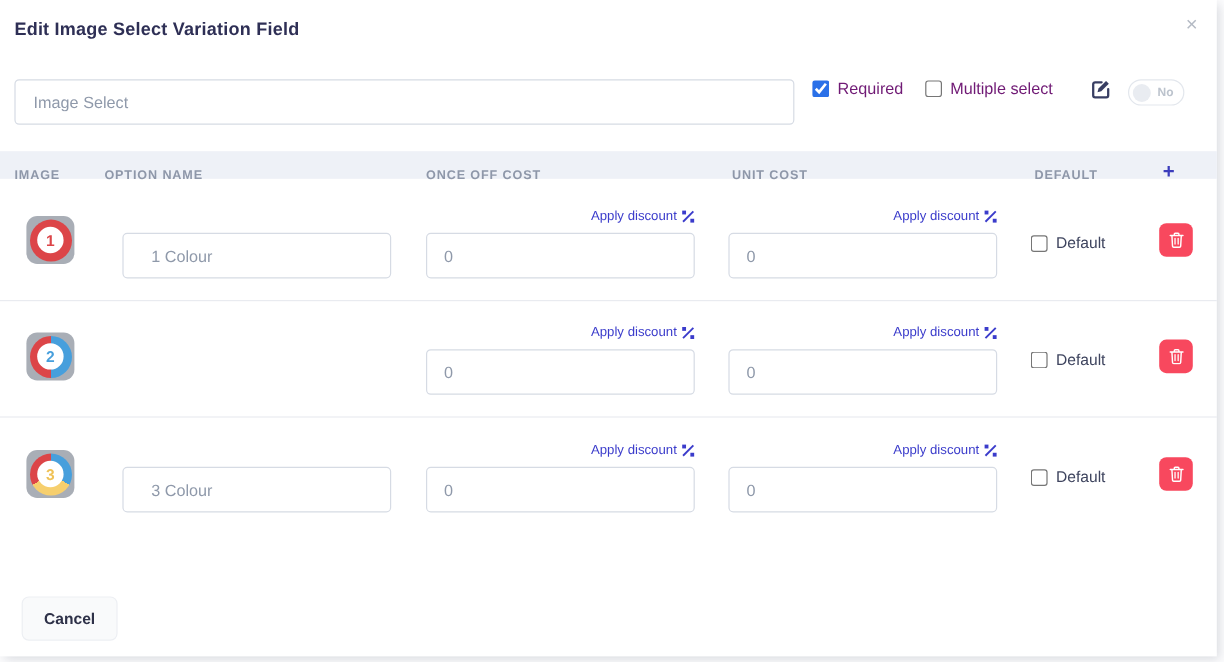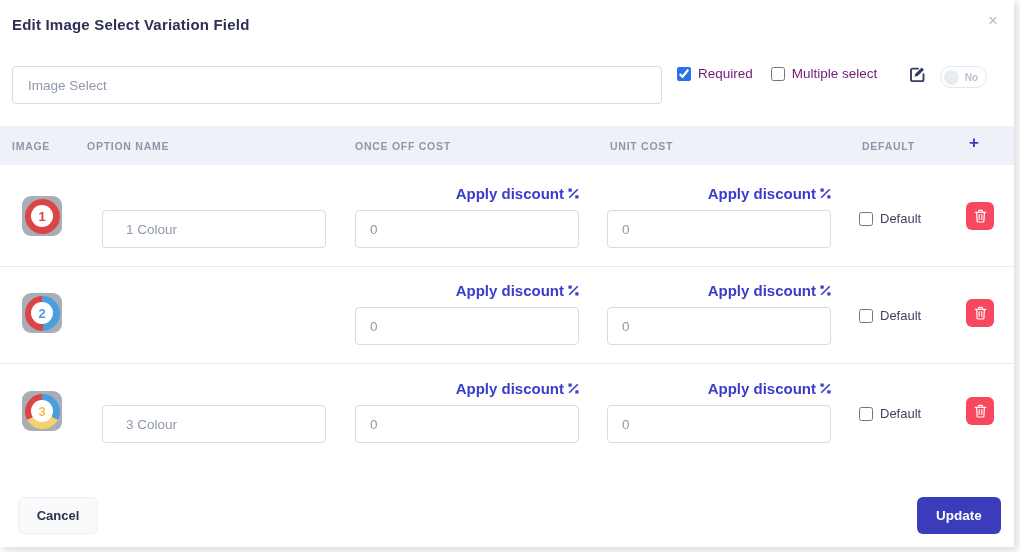--- a/index.html
+++ b/index.html
@@ -27,21 +27,21 @@
   .chk-group input[type=checkbox] { width: 14px; height: 14px; accent-color: #2a70e8; cursor: pointer; }
   .chk-label { font-size: 13.5px; color: #701a75; }
   .edit-icon-btn { margin-left: auto; background: none; border: none; cursor: pointer; padding: 0; display: flex; }
   .toggle {
     margin-left: 14px; position: relative; width: 47px; height: 22px;
     border: 1px solid #e3e7ed; border-radius: 11px; background: #fff; cursor: pointer;
   }
   .toggle .knob { position: absolute; left: 3px; top: 2.5px; width: 15px; height: 15px; border-radius: 50%; background: #e9ecf1; }
   .toggle .toggle-label { position: absolute; right: 8px; top: 5px; font-size: 10px; font-weight: 700; color: #bcc3cd; }
   
-  .table-hdr { position: relative; margin-top: 22px; height: 39px; background: #eef1f7; }
+  .table-hdr { position: relative; margin-top: 22px; height: 23px; background: #eef1f7; }
   .table-hdr .h {
     position: absolute; top: 14px; font-size: 10.5px; font-weight: 700; color: #8e97a9; letter-spacing: .07em;
   }
   .h-image { left: 12px; } .h-option { left: 87px; } .h-once { left: 355px; } .h-unit { left: 610px; } .h-default { left: 862px; }
   .add-btn {
     position: absolute; left: 969px; top: 8px; background: none; border: none; cursor: pointer;
     font-size: 17px; font-weight: 700; color: #3b3cbc; line-height: 1;
   }
   
   .opt-row { position: relative; border-bottom: 1px solid #e9ebf0; }
@@ -59,21 +59,21 @@
   }
   .cell-input {
     position: absolute; bottom: 18px; height: 38px; width: 224px;
     border: 1px solid #d6dbe4; border-radius: 4px; padding: 0 14px;
     font-size: 13.5px; color: #8f99aa; outline: none; background: #fff;
     font-family: "Liberation Sans", sans-serif;
   }
   .in-option { left: 102px; padding-left: 23px; } .in-once { left: 355px; } .in-unit { left: 607px; }
   .apply-link {
     position: absolute; bottom: 64px; width: 224px; text-align: left;
-    font-size: 15px; font-weight: 700; color: #3b3ccb; text-decoration: none;
+    font-size: 11px; font-weight: 400; color: #3b3ccb; text-decoration: none;
     display: flex; justify-content: flex-end; align-items: center; gap: 4px;
   }
   .ap-once { left: 355px; } .ap-unit { left: 607px; }
   .default-group { position: absolute; left: 859px; bottom: 40px; display: flex; align-items: center; gap: 7px; }
   .default-group input[type=checkbox] { width: 14px; height: 14px; accent-color: #2a70e8; cursor: pointer; }
   .default-label { font-size: 13px; color: #3f455f; }
   .delete-btn {
     position: absolute; left: 966px; bottom: 36px; width: 28px; height: 28px;
     background: #f8485e; border: none; border-radius: 6px; cursor: pointer;
     display: flex; align-items: center; justify-content: center;
@@ -241,15 +241,14 @@
       <svg width="13" height="14" viewBox="0 0 13 14" fill="none">
         <path d="M1.2 3.3h10.6" stroke="#fff" stroke-width="1.2" stroke-linecap="round"></path>
         <path d="M4.6 3.3V2.1a.7.7 0 0 1 .7-.7h2.4a.7.7 0 0 1 .7.7v1.2" stroke="#fff" stroke-width="1.2" fill="none"></path>
         <path d="M2.6 3.3l.5 8.8a1 1 0 0 0 1 .9h4.8a1 1 0 0 0 1-.9l.5-8.8" stroke="#fff" stroke-width="1.2" fill="none"></path>
         <path d="M5.2 5.6v4.8M7.8 5.6v4.8" stroke="#fff" stroke-width="1.1" stroke-linecap="round"></path>
       </svg>
     </button>
   </div>
 
   <button class="cancel-btn">Cancel</button>
-  <button class="update-btn">Update</button>
 
 </div>
 
 </body></html>

